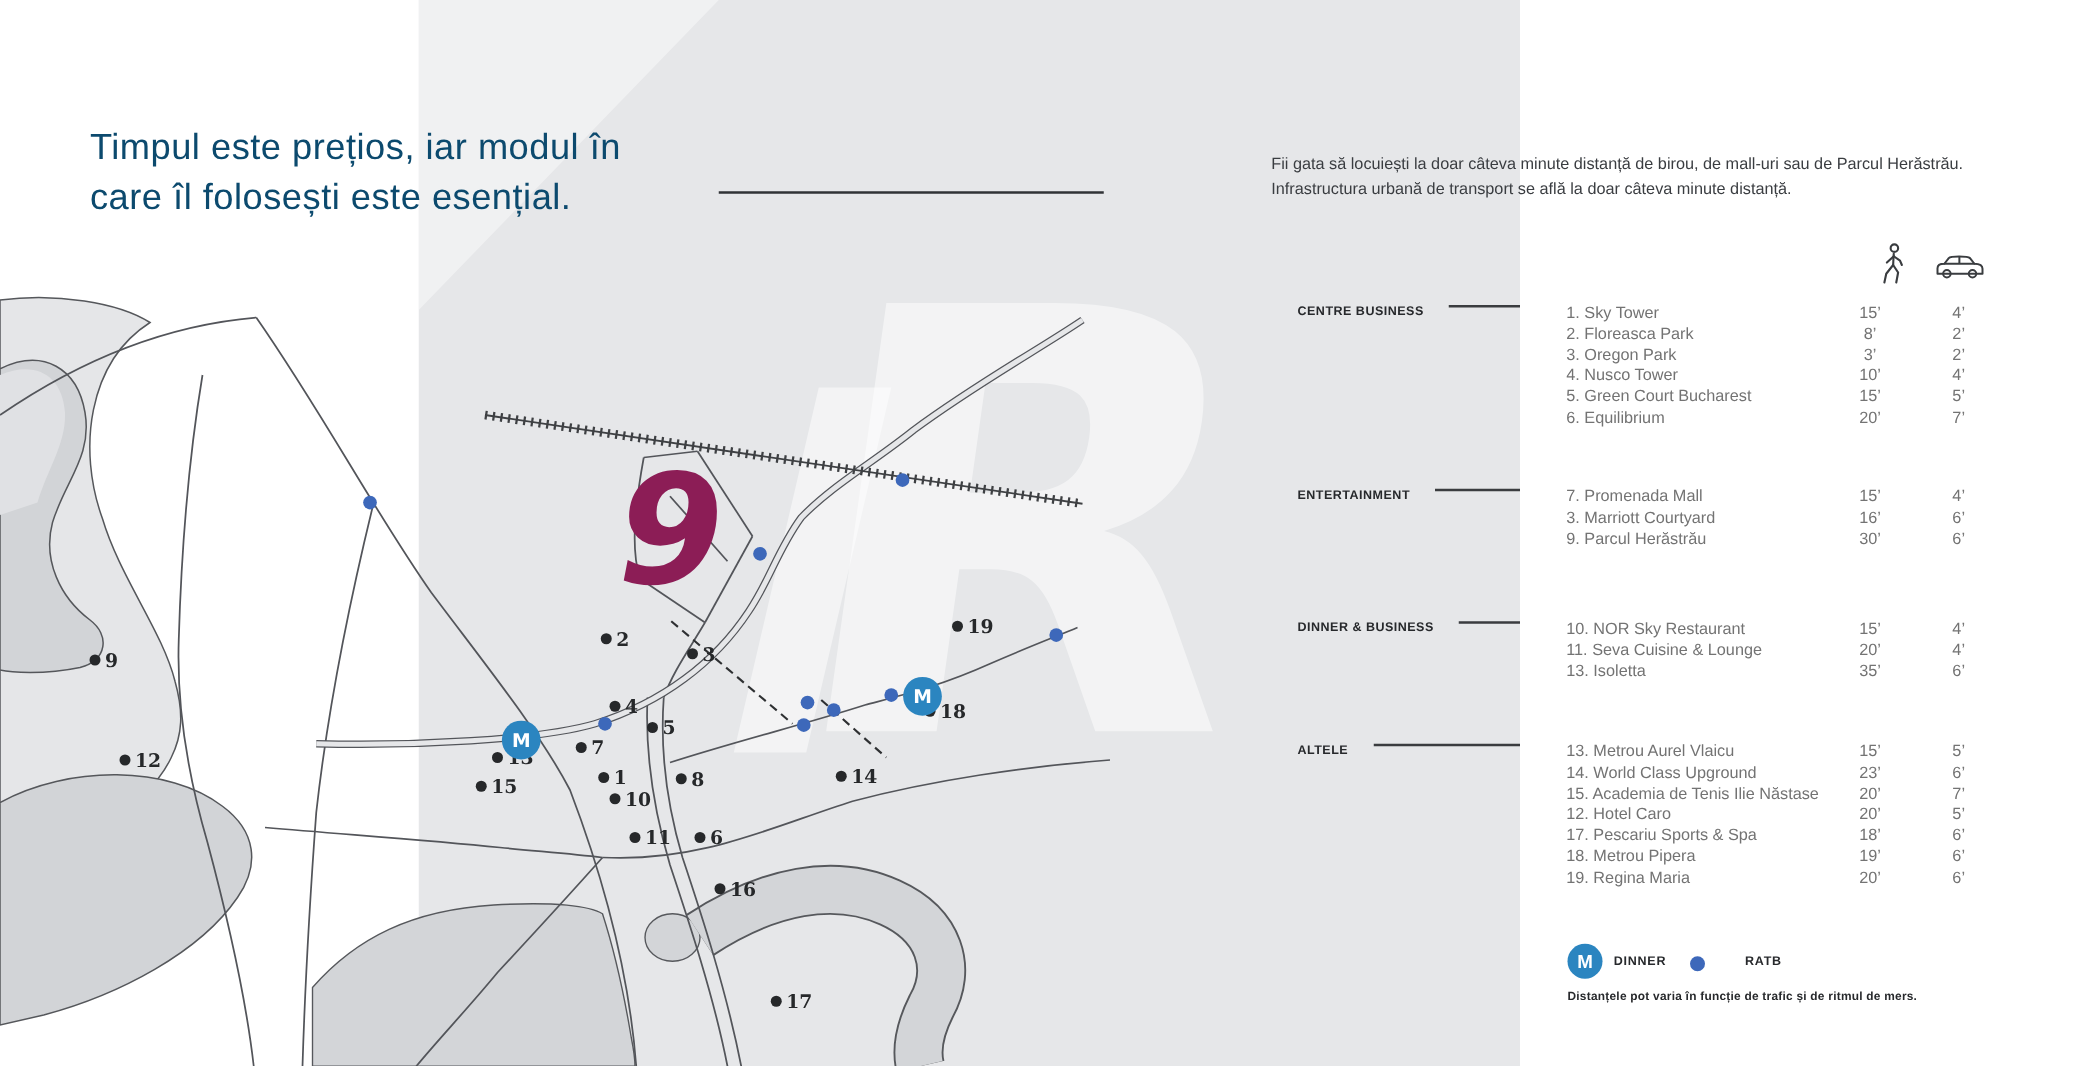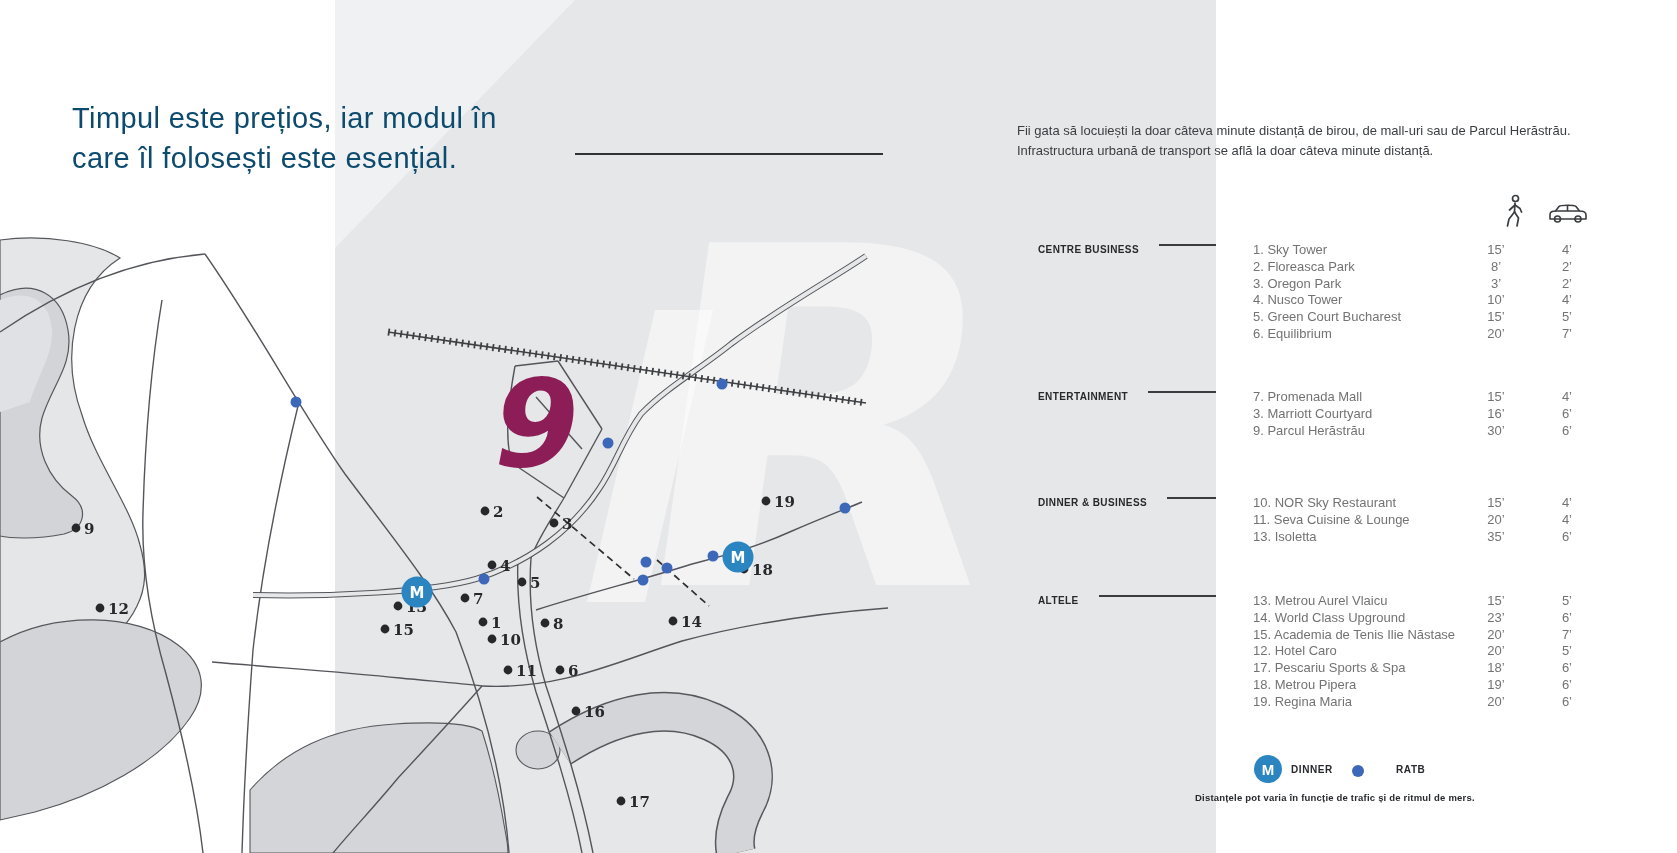--- a/index.html
+++ b/index.html
@@ -32,21 +32,21 @@
 
   
   .metro-badge{position:absolute;left:1254px;top:755px;width:28px;height:28px;border-radius:50%;
     background:#2b85c0;color:#fff;font-weight:bold;font-size:15px;display:flex;
     align-items:center;justify-content:center;}
   .legend-metro-label{position:absolute;left:1291px;top:764px;font-size:10px;font-weight:bold;
     letter-spacing:.6px;color:#27292c;}
   .ratb-dot{position:absolute;left:1352px;top:765px;width:12px;height:12px;border-radius:50%;background:#3d68ba;}
   .legend-ratb-label{position:absolute;left:1368px;top:764px;font-size:10px;font-weight:bold;
     letter-spacing:.6px;color:#27292c;margin-left:28px;}
-  .disclaimer{position:absolute;left:1195px;top:792px;font-size:9.5px;font-weight:bold;
+  .disclaimer{position:absolute;left:1254px;top:792px;font-size:9.5px;font-weight:bold;
     letter-spacing:.2px;color:#27292c;}
 </style>
 </head>
 <body>
 
 <div id="stage">
 
   <div class="band"></div>
 
   <svg class="mapsvg" width="1677" height="853" viewBox="0 0 1677 853">

